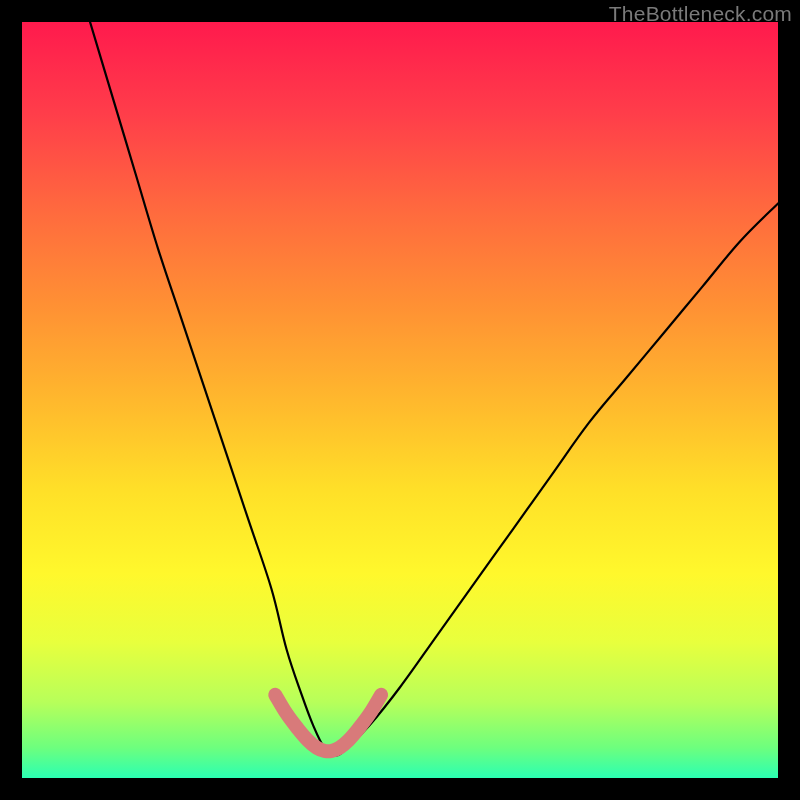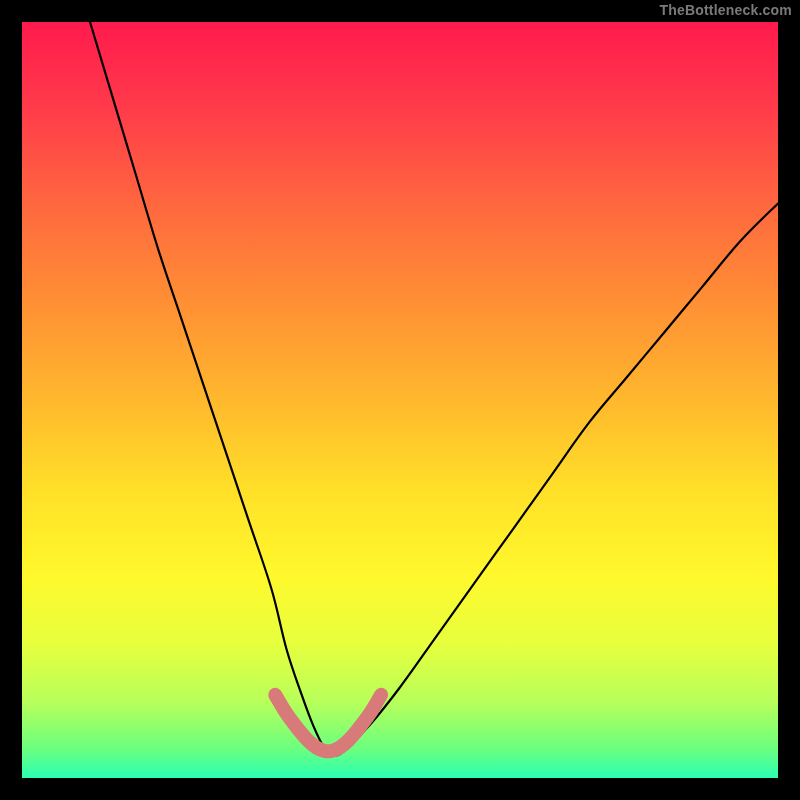--- a/index.html
+++ b/index.html
@@ -45,22 +45,22 @@
     left: 0;
     top: 0;
     width: 756px;
     height: 756px;
   }
   .watermark {
     position: absolute;
     top: 2px;
     right: 8px;
     color: #7a7a7a;
-    font-size: 14px;
-    font-weight: 700;
+    font-size: 21px;
+    font-weight: 400;
     letter-spacing: 0.2px;
     user-select: none;
   }
 </style>
 </head>
 <body>
 
 <div class="frame">
 
   <div class="watermark">TheBottleneck.com</div>

